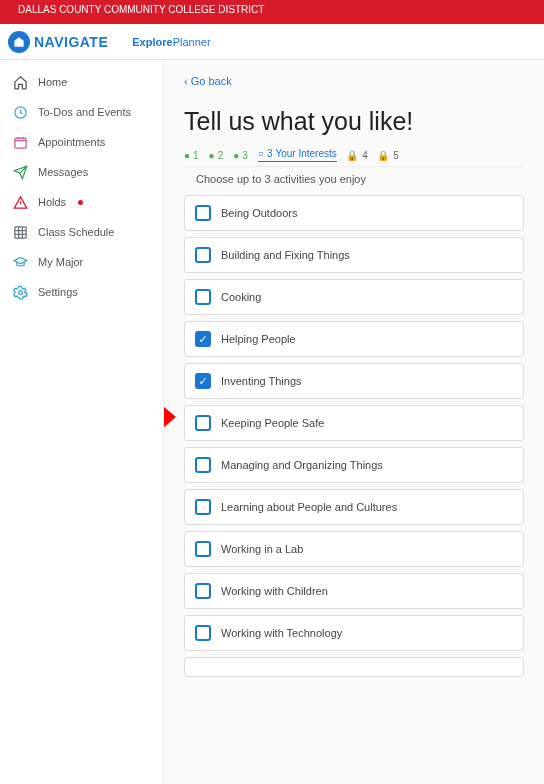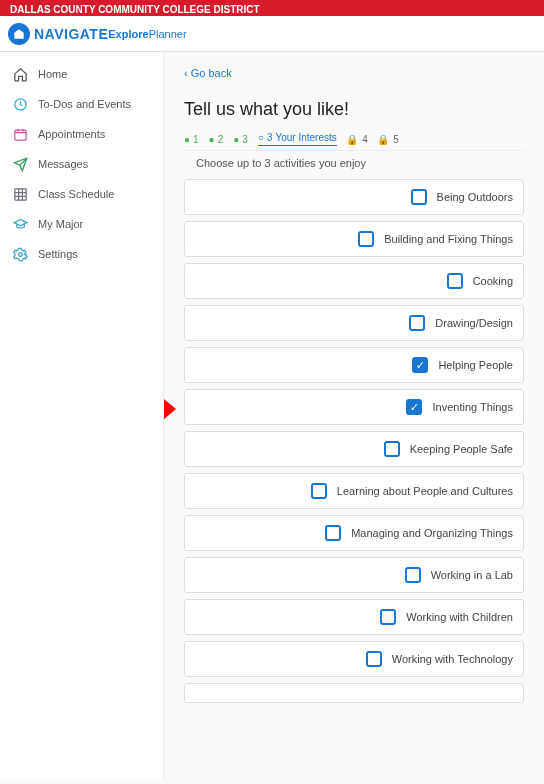--- a/index.html
+++ b/index.html
@@ -1,41 +1,41 @@
 <!DOCTYPE html>
 <html><head>
 <meta charset="utf-8">
 <style>
   * { box-sizing: border-box; margin: 0; padding: 0; }
   html, body { width: 544px; height: 784px; font-family: Arial, Helvetica, sans-serif; font-size: 12px; color: #333; background: #fafafa; overflow: hidden; }
-  .top-bar { background: #d81b2b; color: #fff; font-size: 10px; font-weight: bold; padding: 4px 10px; height: 16px; }
+  .top-bar { background: #d81b2b; color: #fff; font-size: 10px; font-weight: normal; padding: 4px 18px; height: 24px; }
   .app-bar { background: #fff; height: 36px; display: flex; align-items: center; padding: 0 8px; border-bottom: 1px solid #e0e0e0; }
   .logo-badge { width: 22px; height: 22px; border-radius: 50%; background: #1976d2; display: flex; align-items: center; justify-content: center; margin-right: 4px; }
   .logo-badge svg { width: 14px; height: 14px; fill: #fff; }
-  .app-name { color: #1976d2; font-weight: 700; letter-spacing: 0.5px; font-size: 14px; }
+  .app-name { color: #1976d2; font-weight: 700; letter-spacing: 0.5px; font-size: 14px; margin-right: 24px; }
   .app-tabs { display: flex; font-size: 11px; }
   .app-tab { color: #1976d2; cursor: pointer; }
   .app-tab.active { font-weight: 600; }
   .layout { display: flex; height: 728px; }
   .sidebar { width: 164px; background: #fff; border-right: 1px solid #eee; padding: 8px 0; display: flex; flex-direction: column; gap: 2px; }
   .side-item { display: flex; align-items: center; padding: 6px 12px; font-size: 11px; color: #555; cursor: pointer; gap: 10px; }
   .side-icon { width: 16px; height: 16px; display: flex; align-items: center; justify-content: center; flex-shrink: 0; }
   .dot-red { width: 5px; height: 5px; background: #d81b2b; border-radius: 50%; margin-left: 2px; display: inline-block; }
   .main { flex: 1; padding: 14px 20px 20px 20px; position: relative; background: #fafafa; overflow: hidden; }
   .back-link { color: #1976d2; font-size: 11px; cursor: pointer; margin-bottom: 12px; display: inline-block; }
-  .page-title { font-size: 18px; font-weight: 400; color: #222; margin: 8px 0 12px 0; }
+  .page-title { font-size: 25px; font-weight: 400; color: #222; margin: 8px 0 12px 0; }
   .stepper { display: flex; align-items: center; gap: 10px; font-size: 10px; margin-bottom: 6px; border-bottom: 1px solid #eee; padding-bottom: 4px; }
   .step { display: flex; align-items: center; gap: 3px; color: #666; }
   .step-done { color: #4caf50; }
   .step-done .step-icon { color: #4caf50; }
   .step-current { color: #1976d2; border-bottom: 1px solid #1976d2; padding-bottom: 2px; }
   .step-locked .step-icon { color: #888; }
   .subtitle { font-size: 11px; color: #555; margin: 6px 0 10px 12px; }
   .options { display: flex; flex-direction: column; gap: 6px; }
-  .opt { border: 1px solid #ddd; background: #fff; border-radius: 3px; padding: 9px 10px; display: flex; align-items: center; gap: 10px; font-size: 11px; color: #444; cursor: pointer; justify-content: flex-end; }
+  .opt { border: 1px solid #ddd; background: #fff; border-radius: 3px; padding: 9px 10px; display: flex; align-items: center; gap: 10px; font-size: 11px; color: #444; cursor: pointer; }
   .chk { width: 16px; height: 16px; border: 2px solid #1976d2; border-radius: 3px; display: flex; align-items: center; justify-content: center; flex-shrink: 0; }
   .chk.checked { background: #1976d2; }
   .chk.checked::after { content: "✓"; color: #fff; font-size: 11px; line-height: 1; }
   .big-arrow { position: absolute; left: -54px; top: 330px; }
 </style>
 </head>
 <body>
 
 <div class="top-bar">
   <span>DALLAS COUNTY COMMUNITY COLLEGE DISTRICT</span>
@@ -86,20 +86,29 @@
     <div class="side-item">
       <span class="side-icon">
           <svg width="15" height="15" viewBox="0 0 24 24" fill="none" stroke="#2e9e5b" stroke-width="2">
             <path d="M22 2L11 13M22 2l-7 20-4-9-9-4 20-7z"></path>
           </svg>
         </span>
       <span>Messages</span>
     </div>
     <div class="side-item">
       <span class="side-icon">
+          <svg width="15" height="15" viewBox="0 0 24 24" fill="none" stroke="#d81b2b" stroke-width="2">
+            <path d="M12 3l10 18H2L12 3zM12 10v5M12 18h.01"></path>
+          </svg>
+        </span>
+      <span>Holds</span>
+      <span class="dot-red"></span>
+    </div>
+    <div class="side-item">
+      <span class="side-icon">
           <svg width="15" height="15" viewBox="0 0 24 24" fill="none" stroke="#6b7280" stroke-width="2">
             <rect x="3" y="3" width="18" height="18" rx="1"></rect>
             <path d="M3 9h18M3 15h18M9 3v18M15 3v18"></path>
           </svg>
         </span>
       <span>Class Schedule</span>
     </div>
     <div class="side-item">
       <span class="side-icon">
           <svg width="15" height="15" viewBox="0 0 24 24" fill="none" stroke="#3aa6c9" stroke-width="2">
@@ -171,42 +180,38 @@
         </label>
       <label class="opt">
           <span class="chk"></span>
           <span>Building and Fixing Things</span>
         </label>
       <label class="opt">
           <span class="chk"></span>
           <span>Cooking</span>
         </label>
       <label class="opt">
-          <span class="chk"></span>
-          <span>Drawing/Design</span>
-        </label>
-      <label class="opt">
           <span class="chk checked"></span>
           <span>Helping People</span>
         </label>
       <label class="opt">
           <span class="chk checked"></span>
           <span>Inventing Things</span>
         </label>
       <label class="opt">
           <span class="chk"></span>
           <span>Keeping People Safe</span>
         </label>
       <label class="opt">
           <span class="chk"></span>
+          <span>Managing and Organizing Things</span>
+        </label>
+      <label class="opt">
+          <span class="chk"></span>
           <span>Learning about People and Cultures</span>
-        </label>
-      <label class="opt">
-          <span class="chk"></span>
-          <span>Managing and Organizing Things</span>
         </label>
       <label class="opt">
           <span class="chk"></span>
           <span>Working in a Lab</span>
         </label>
       <label class="opt">
           <span class="chk"></span>
           <span>Working with Children</span>
         </label>
       <label class="opt">

